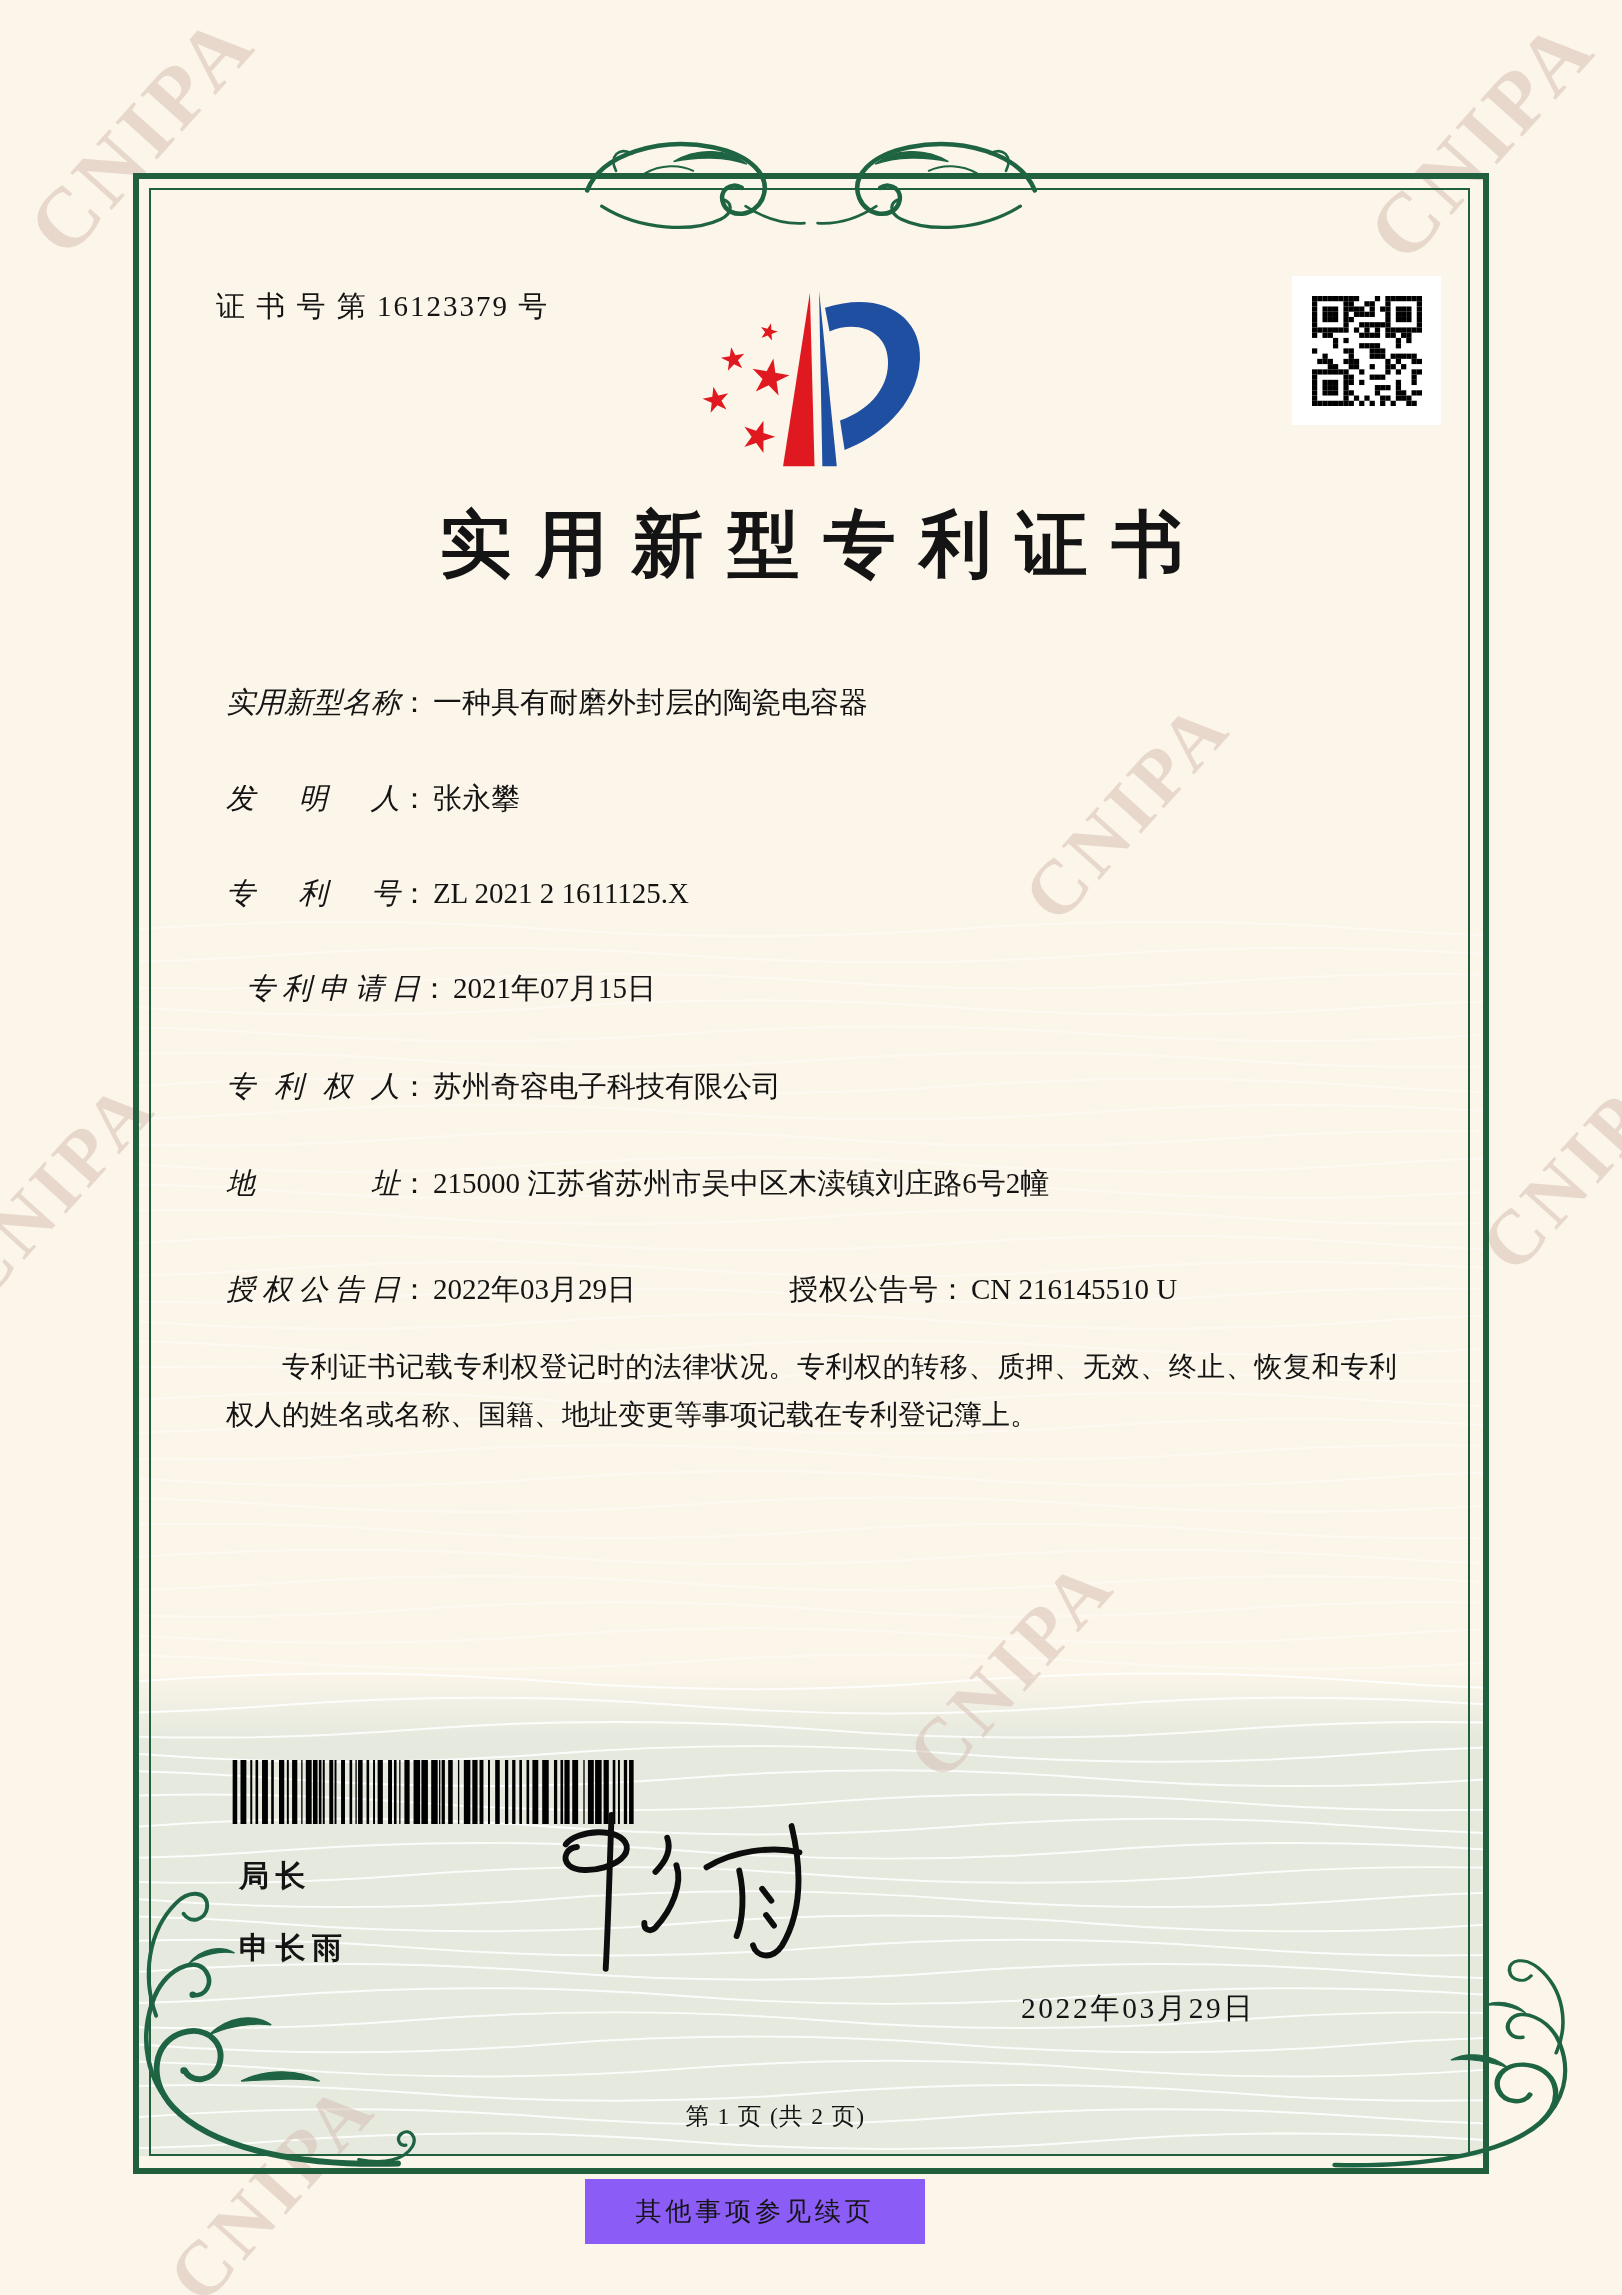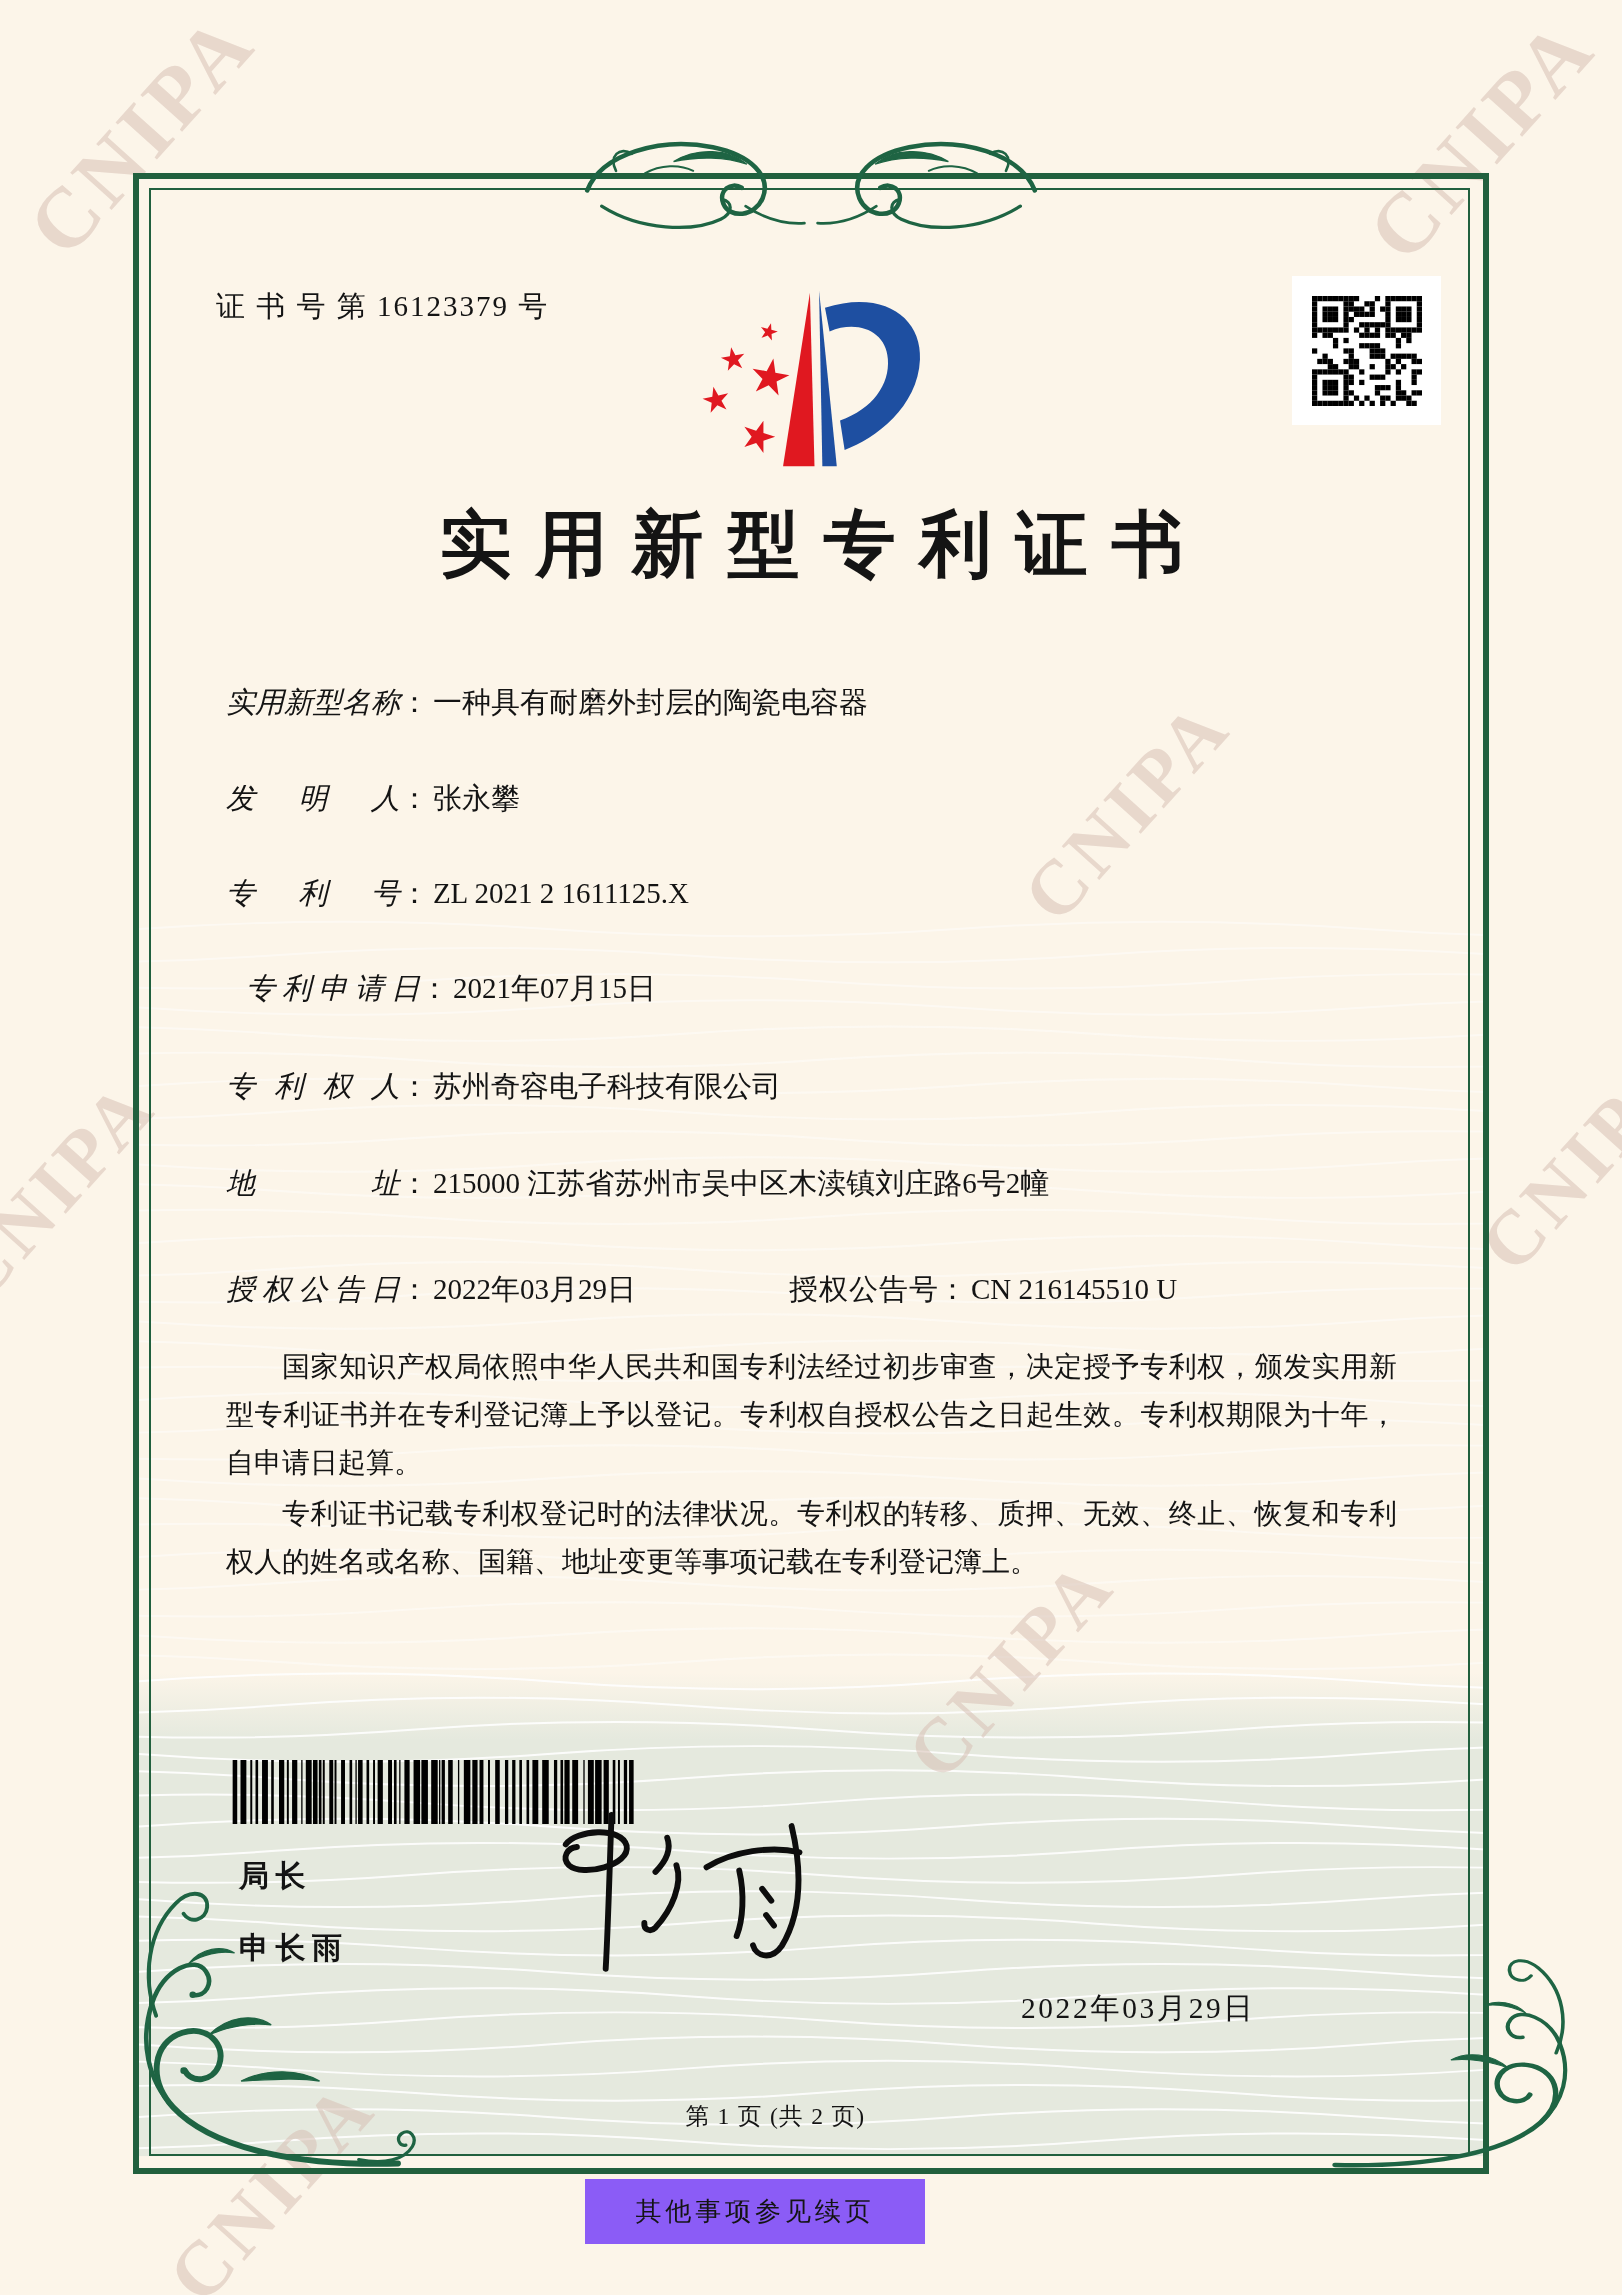--- a/index.html
+++ b/index.html
@@ -421,21 +421,20 @@
   <span class="flabel">地址</span><span class="colon">：</span><span class="fvalue">215000 江苏省苏州市吴中区木渎镇刘庄路6号2幢</span>
 </div>
 <div class="row" style="top:1260px;margin-top:11px;">
   <span class="flabel">授权公告日</span><span class="colon">：</span><span class="fvalue">2022年03月29日</span>
   <span class="pair2">
     <span class="flabel2">授权公告号</span><span class="colon">：</span><span class="fvalue">CN 216145510 U</span>
   </span>
 </div>
 
 <div id="paras">
-  <p>国家知识产权局依照中华人民共和国专利法经过初步审查，决定授予专利权，颁发实用新型专利证书并在专利登记簿上予以登记。专利权自授权公告之日起生效。专利权期限为十年，自申请日起算。</p>
   <p>专利证书记载专利权登记时的法律状况。专利权的转移、质押、无效、终止、恢复和专利权人的姓名或名称、国籍、地址变更等事项记载在专利登记簿上。</p>
 </div>
 
 <svg id="barcode" width="416" height="64" viewBox="0 0 635 98">
     <rect x="0" y="0" width="7" height="98" fill="#000"></rect>
     <rect x="12" y="0" width="9" height="98" fill="#000"></rect>
     <rect x="27" y="0" width="3" height="98" fill="#000"></rect>
     <rect x="35" y="0" width="4" height="98" fill="#000"></rect>
     <rect x="45" y="0" width="9" height="98" fill="#000"></rect>
     <rect x="59" y="0" width="4" height="98" fill="#000"></rect>

